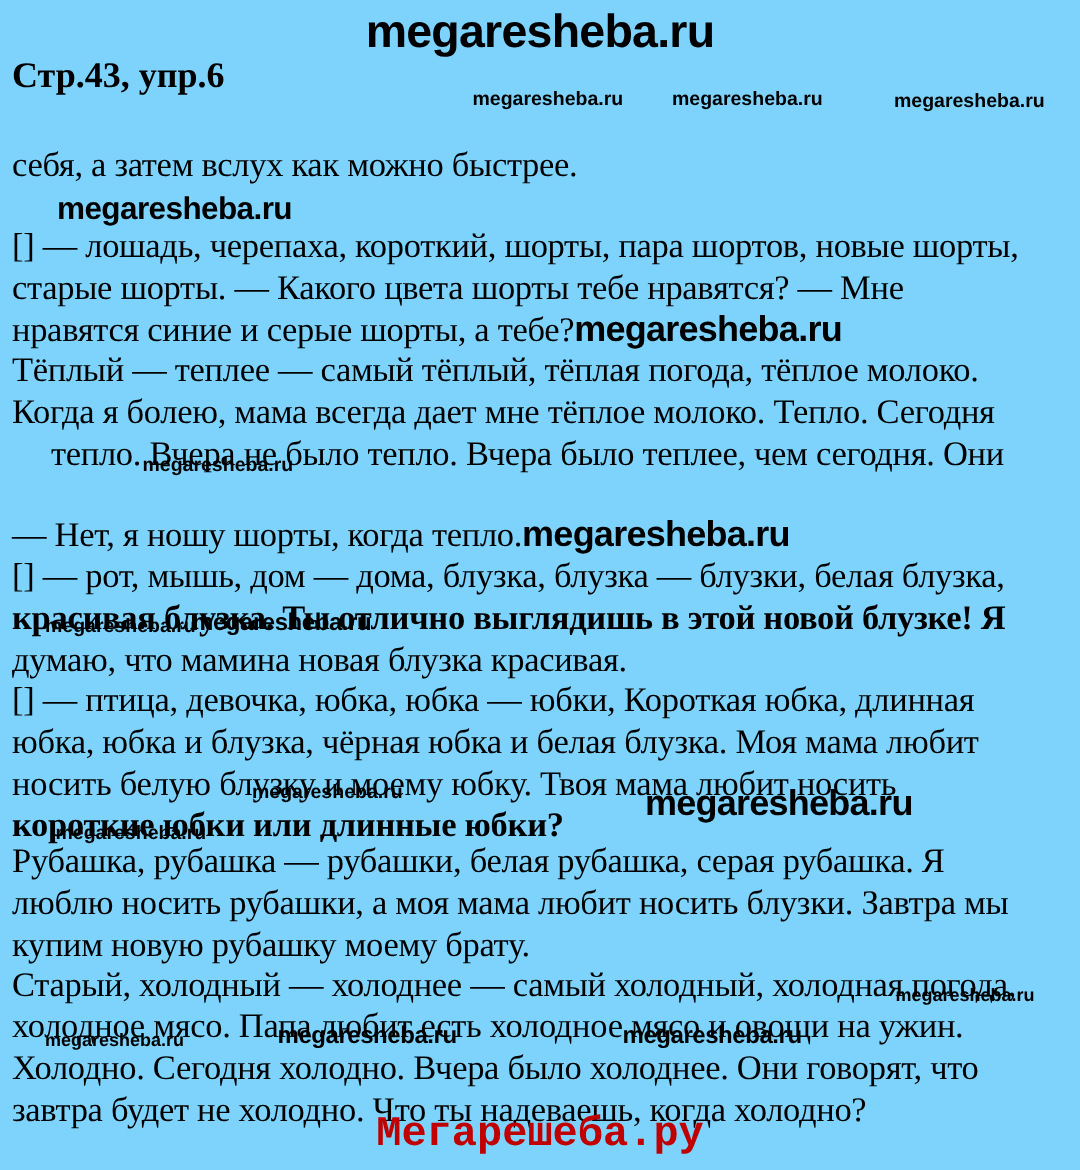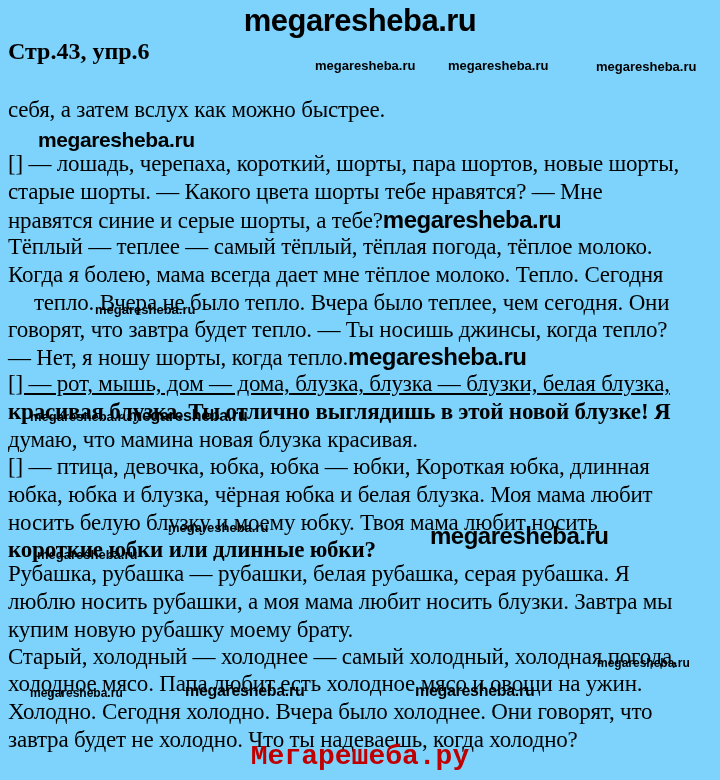--- a/index.html
+++ b/index.html
@@ -64,24 +64,23 @@
   <span class="wm wm-lg" style="left:38px;top:129px;">megaresheba.ru</span>
 
   <div class="ln" style="top:150px;">[] — лошадь, черепаха, короткий, шорты, пара шортов, новые шорты,</div>
   <div class="ln" style="top:178px;">старые шорты. — Какого цвета шорты тебе нравятся? — Мне</div>
   <div class="ln" style="top:233px;">Тёплый — теплее — самый тёплый, тёплая погода, тёплое молоко.</div>
 
   <div class="ln" style="top:206px;"><span>нравятся синие и серые шорты, а тебе?</span><span class="wm-inline">megaresheba.ru</span></div>
   <div class="ln" style="top:261px;">Когда я болею, мама всегда дает мне тёплое молоко. Тепло. Сегодня</div>
   <div class="ln" style="top:289px;margin-left:26px;">тепло. Вчера не было тепло. Вчера было теплее, чем сегодня. Они</div>
   <span class="wm wm-sm" style="left:95px;top:303px;">megaresheba.ru</span>
-  <div class="ln" style="top:316px;">говорят, что завтра будет тепло. — Ты носишь джинсы, когда тепло?</div>
   <div class="ln" style="top:343px;"><span>— Нет, я ношу шорты, когда тепло.</span><span class="wm-inline">megaresheba.ru</span></div>
 
-  <div class="ln" style="top:370px;text-decoration:underline;">[] — рот, мышь, дом — дома, блузка, блузка — блузки, белая блузка,</div>
+  <div class="ln" style="top:370px;">[] — рот, мышь, дом — дома, блузка, блузка — блузки, белая блузка,</div>
   <div class="ln" style="top:398px;font-weight:bold;">красивая блузка. Ты отлично выглядишь в этой новой блузке! Я</div>
   <span class="wm wm-sm" style="left:30px;top:410px;">megaresheba.ru</span>
   <span class="wm wm-md" style="left:128px;top:408px;">megaresheba.ru</span>
   <div class="ln" style="top:426px;">думаю, что мамина новая блузка красивая.</div>
 
   <div class="ln" style="top:453px;">[] — птица, девочка, юбка, юбка — юбки, Короткая юбка, длинная</div>
   <div class="ln" style="top:481px;">юбка, юбка и блузка, чёрная юбка и белая блузка. Моя мама любит</div>
   <div class="ln" style="top:509px;">носить белую блузку и моему юбку. Твоя мама любит носить</div>
   <span class="wm wm-sm" style="left:168px;top:521px;">megaresheba.ru</span>
   <span class="wm" style="left:430px;top:524px;font-size:24px;letter-spacing:-0.5px;">megaresheba.ru</span>

